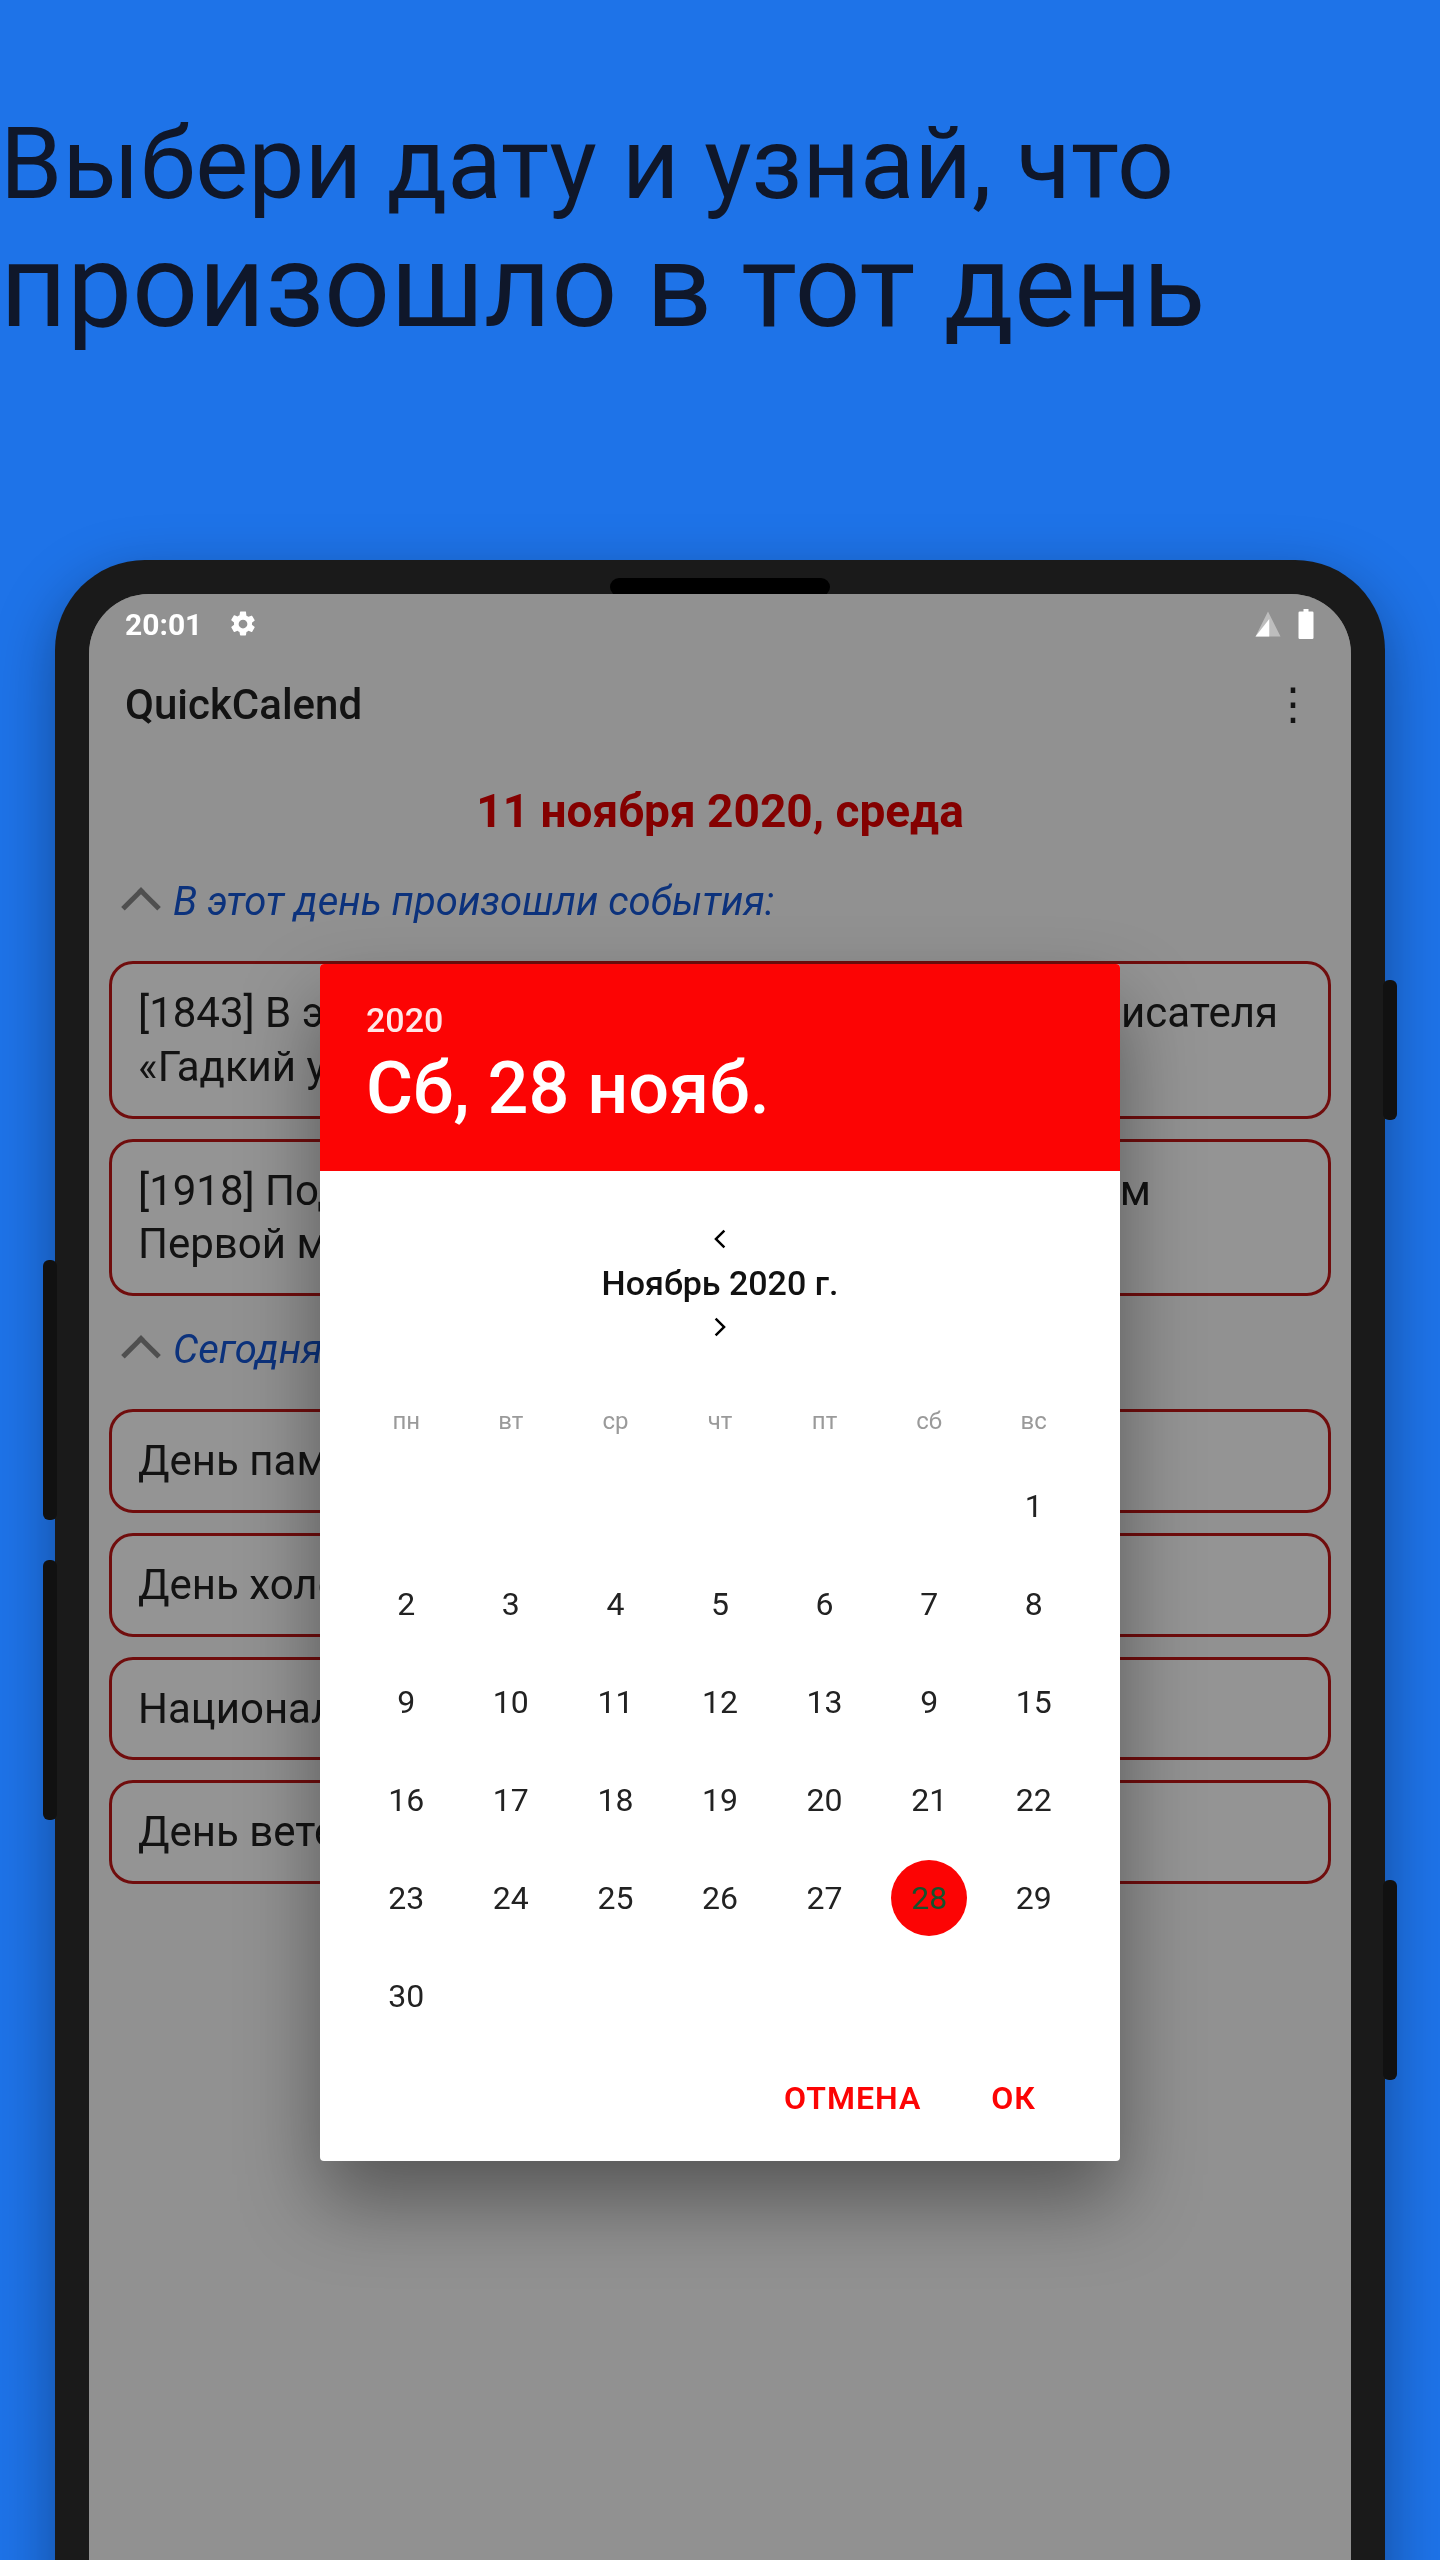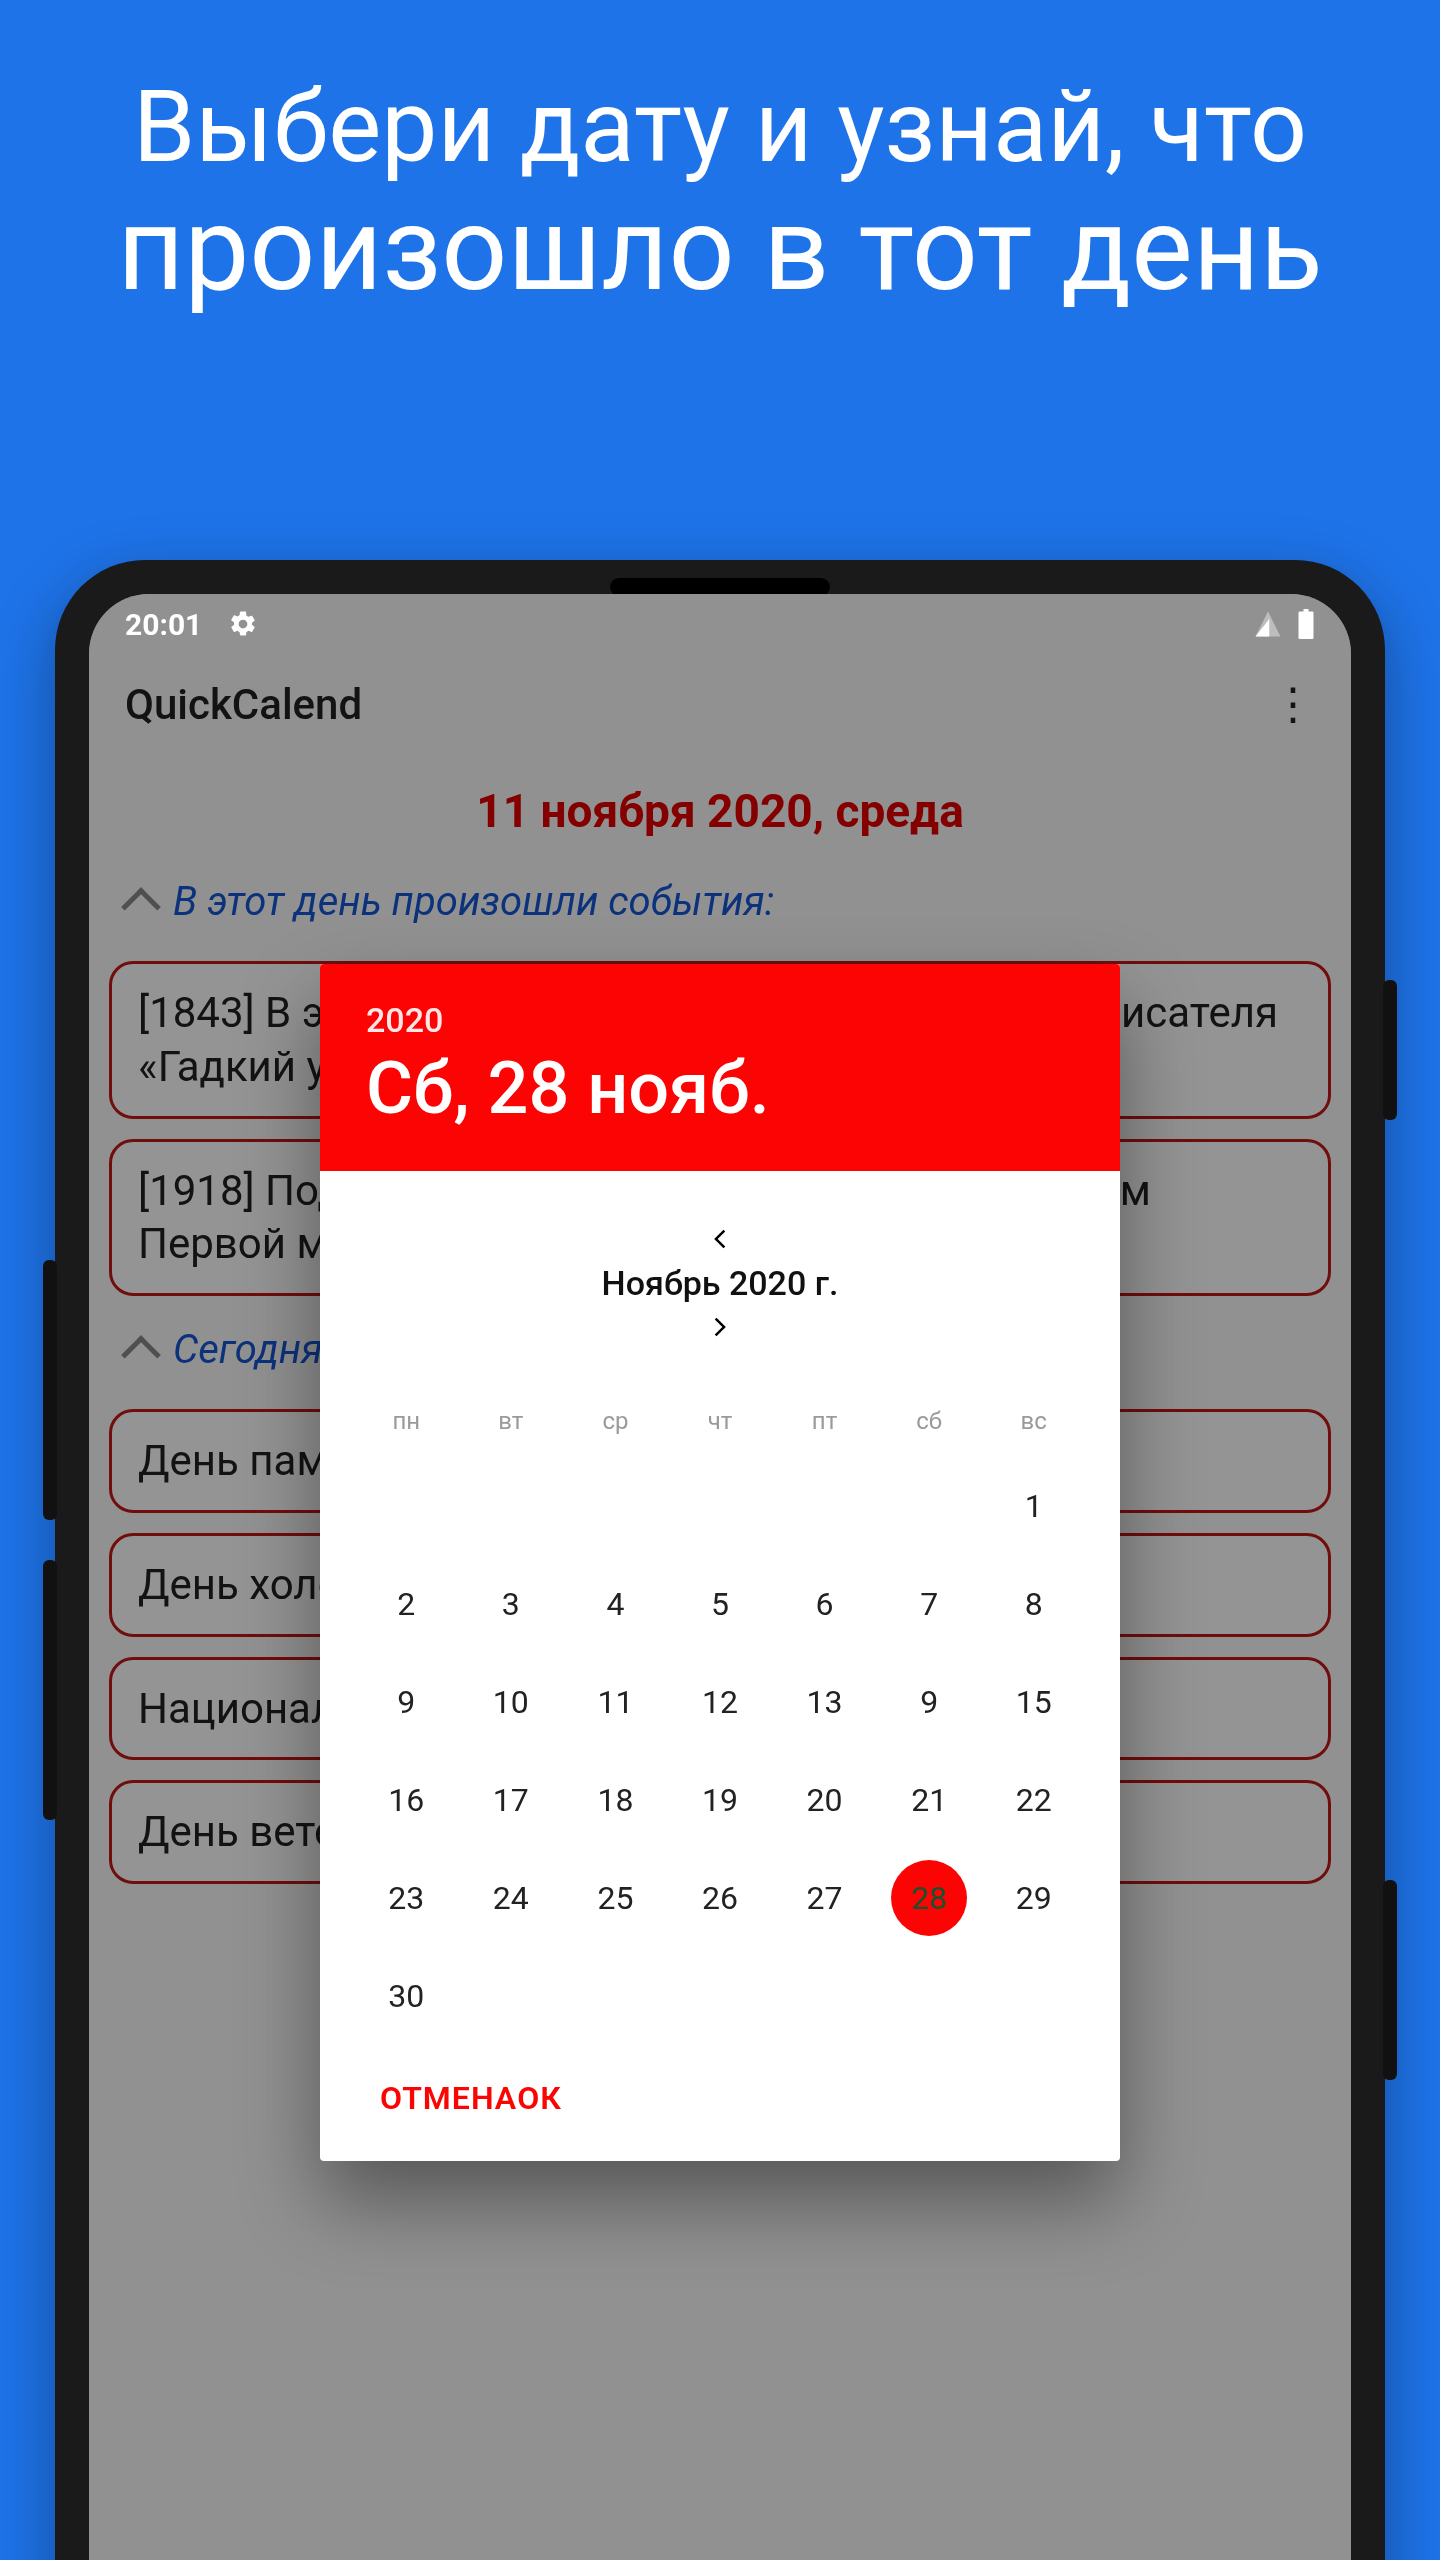--- a/index.html
+++ b/index.html
@@ -4,23 +4,22 @@
 <style>
   * { box-sizing: border-box; margin: 0; padding: 0; }
   html, body { width: 1440px; height: 2560px; }
   body {
     background: #1e73e8;
     font-family: -apple-system, Roboto, "Segoe UI", Arial, sans-serif;
     overflow: hidden;
     position: relative;
   }
   .promo-headline {
-    text-align: center;
-    color: #ffffff;
-    padding-top: 72px;
+    color: #0f172a;
+    padding-top: 109px;
     line-height: 1.1;
   }
   .promo-line1 { font-size: 100px; font-weight: 400; }
   .promo-line2 { font-size: 116px; font-weight: 400; margin-top: 4px; }
 
   .phone-wrap {
     position: absolute;
     left: 50%;
     transform: translateX(-50%);
     top: 560px;
@@ -188,22 +187,23 @@
     content:"";
     position:absolute;
     width: 76px; height: 76px;
     background:#fc0404;
     border-radius:50%;
     z-index:0;
   }
   .day-cell.selected span { position:relative; z-index:1; color:#14532d; }
   .dlg-actions {
     display:flex;
-    justify-content:flex-start;
-    padding: 34px 60px 44px;
+    justify-content:flex-end;
+    gap: 70px;
+    padding: 34px 84px 44px;
   }
   .dlg-btn {
     color:#fc0404;
     font-size:32px;
     font-weight:600;
     letter-spacing: 1px;
     cursor:pointer;
   }
 </style>
 </head>

